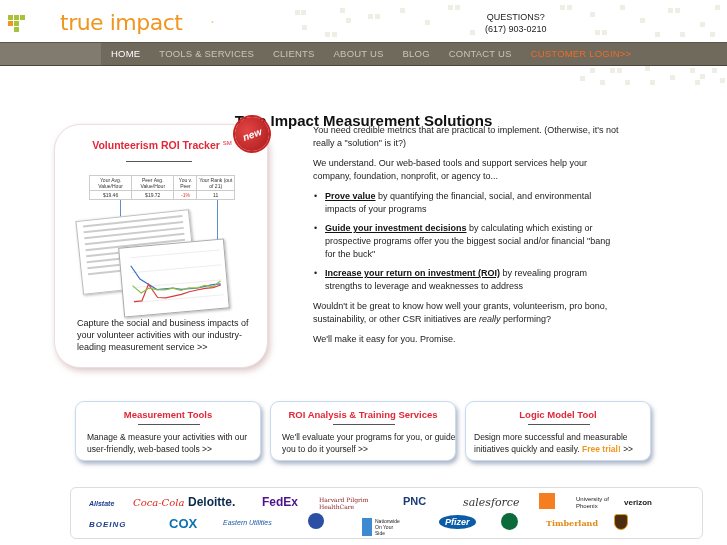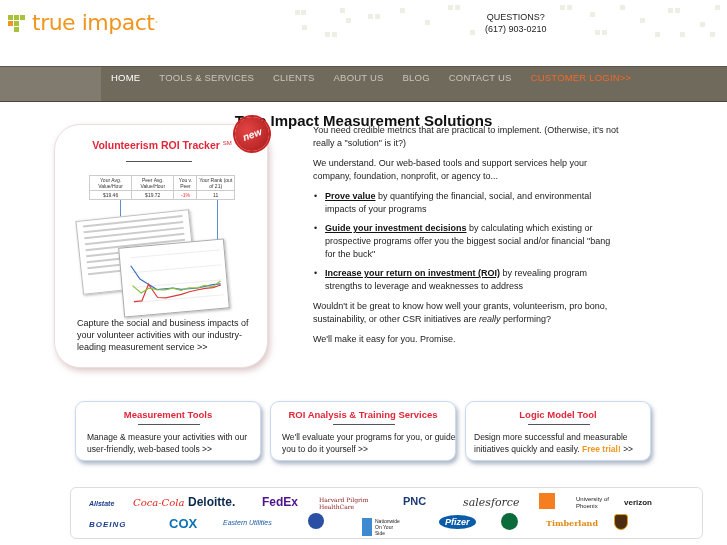--- a/index.html
+++ b/index.html
@@ -2,29 +2,29 @@
 <html><head>
 <meta charset="utf-8">
 <style>
   * { box-sizing: border-box; margin: 0; padding: 0; }
   html, body { width: 727px; height: 545px; overflow: hidden; background: #fff; }
   body { font-family: "Liberation Sans", sans-serif; color: #333; position: relative; }
 
   
   .deco { position: absolute; background: #eeeee4; width: 5px; height: 5px; }
 
-  .logo { position: absolute; left: 8px; top: 10px; display: flex; align-items: center; }
+  .logo { position: absolute; left: 8px; top: 10px; display: flex; align-items: center; gap: 28px; }
   .logo-mark { position: relative; width: 20px; height: 16px; margin-right: 4px; }
   .logo-mark span { position: absolute; width: 5px; height: 5px; }
   .logo-text { font-family: "DejaVu Sans", sans-serif; font-size: 22px; color: #f0961e; letter-spacing: -0.5px; font-weight: normal; }
   .logo-tm { font-size: 6px; color: #f0961e; vertical-align: top; margin-left: 1px; }
 
   .questions { position: absolute; left: 485px; top: 11px; font-size: 9px; line-height: 12px; color: #222; text-align: center; }
 
-  .navbar { position: absolute; left: 0; top: 42px; width: 727px; height: 36px; background: #6f6a5c; border-top: 1px solid #5a5649; border-bottom: 1px solid #4a463c; margin-top: 24px; }
+  .navbar { position: absolute; left: 0; top: 42px; width: 727px; height: 24px; background: #6f6a5c; border-top: 1px solid #5a5649; border-bottom: 1px solid #4a463c; }
   .navbar::before { content: ""; position: absolute; left: 0; top: 0; width: 101px; height: 100%; background: #807b6e; }
   .nav-items { position: absolute; left: 111px; top: 0; height: 20px; display: flex; align-items: center; }
   .nav-item { font-size: 9.5px; color: #c9c5b8; margin-right: 19px; letter-spacing: 0.2px; cursor: pointer; }
   .nav-item.active { color: #fff; }
   .nav-item.login { color: #f06a28; }
 
   .page-title { position: absolute; left: 0; width: 727px; top: 88px; text-align: center; font-size: 15px; font-weight: bold; color: #111; margin-top: 24px; }
 
   
   .feature { position: absolute; left: 54px; top: 124px; width: 214px; height: 244px; border-radius: 26px; border: 1px solid #ecdede; box-shadow: 2px 3px 6px rgba(180,130,130,0.45); background: #fff; }

